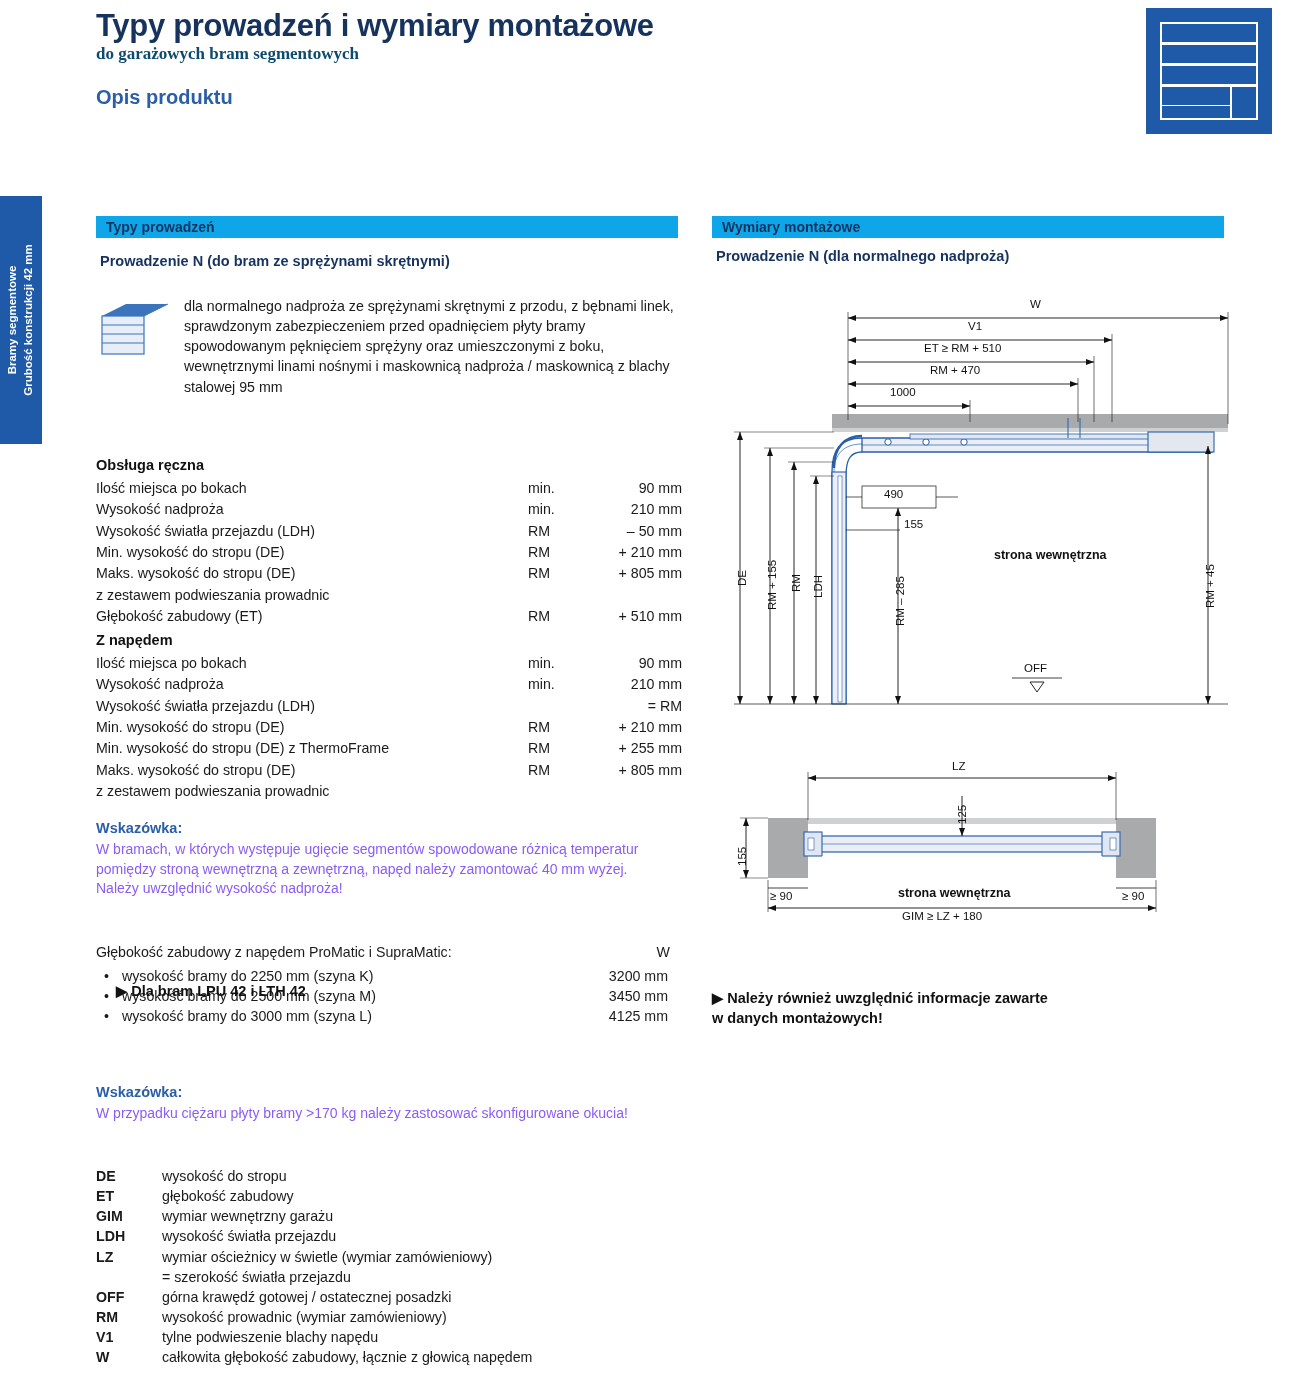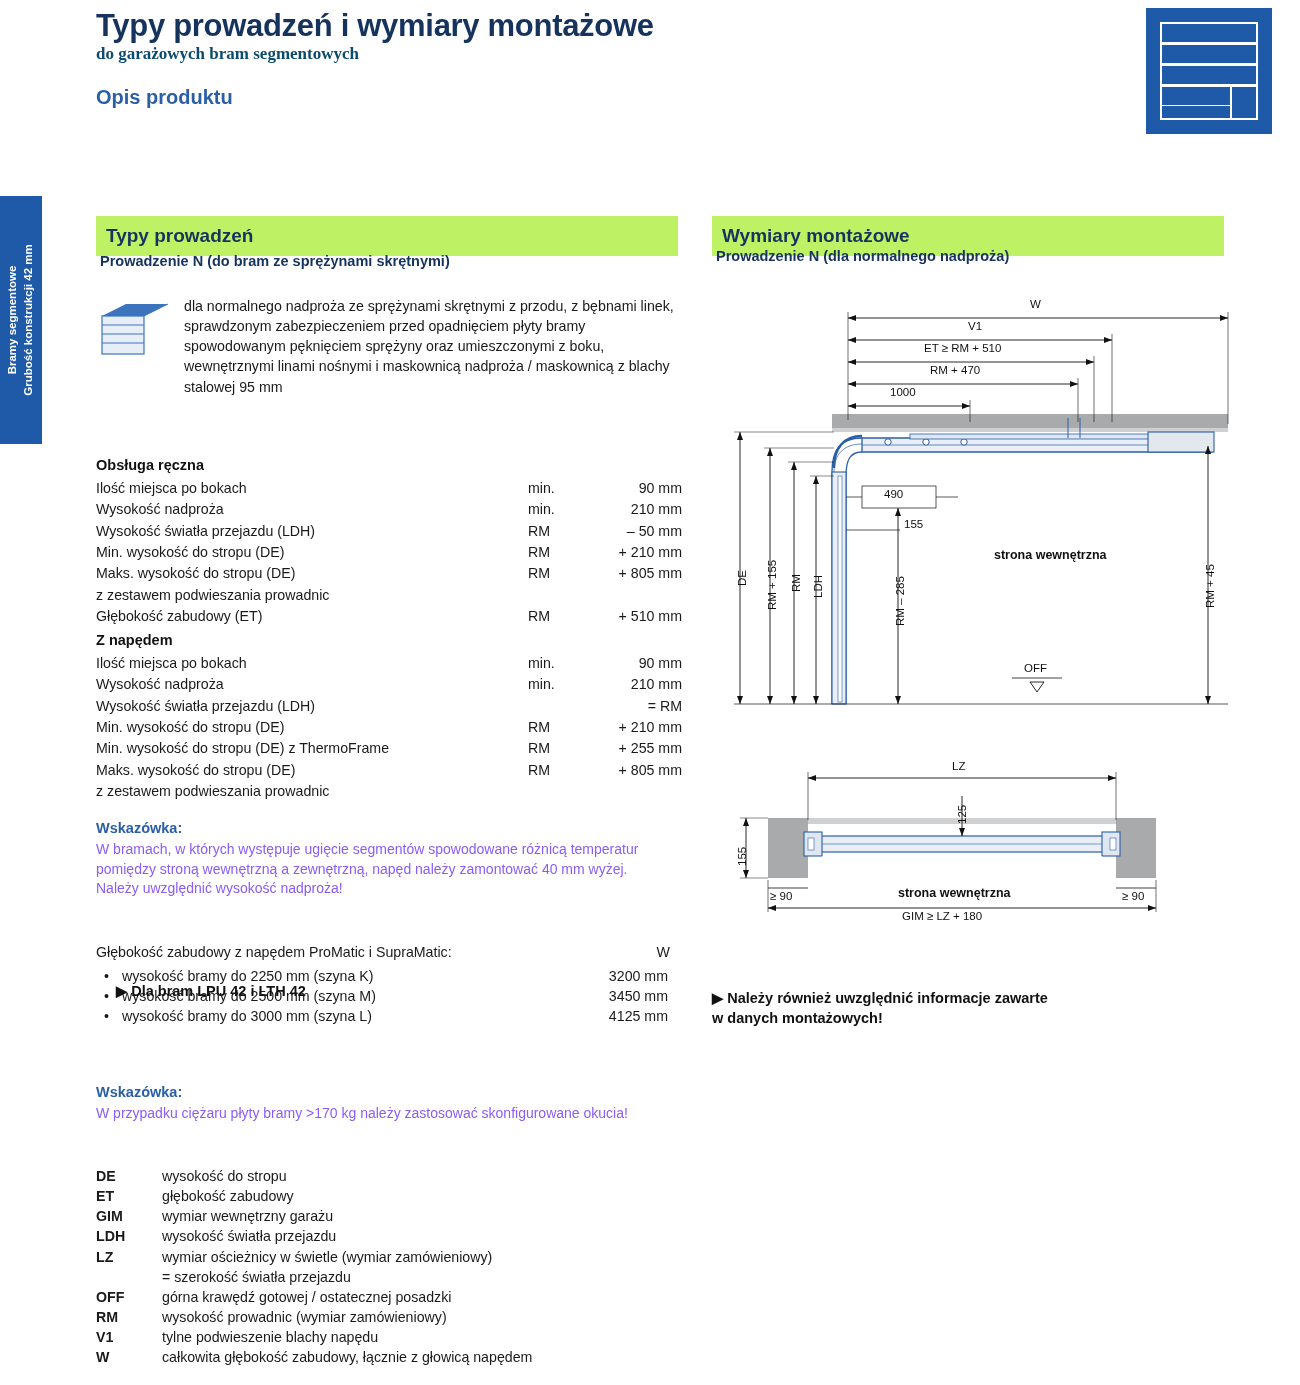--- a/index.html
+++ b/index.html
@@ -47,22 +47,22 @@
     position:absolute; left:-103px; top:103px;
     width:248px; height:42px;
     transform:rotate(-90deg);
     display:flex; align-items:center; justify-content:center;
     color:#fff; font-size:11.5px; font-weight:bold; line-height:1.35;
     text-align:center;
   }
 
   
   .bar {
-    position:absolute; height:40px; background:#bef264;
-    color:#16335e; font-weight:bold; font-size:19px;
+    position:absolute; height:22px; background:#0ea5e9;
+    color:#16335e; font-weight:bold; font-size:14px;
     display:flex; align-items:center; padding-left:10px;
   }
   #bar-left { left:96px; top:216px; width:582px; }
   #bar-right { left:712px; top:216px; width:512px; }
 
   .sec-title {
     position:absolute; font-weight:bold; font-size:14.5px; color:#16335e;
   }
   #left-sec-title { left:100px; top:253px; }
   #right-sec-title { left:716px; top:248px; }

